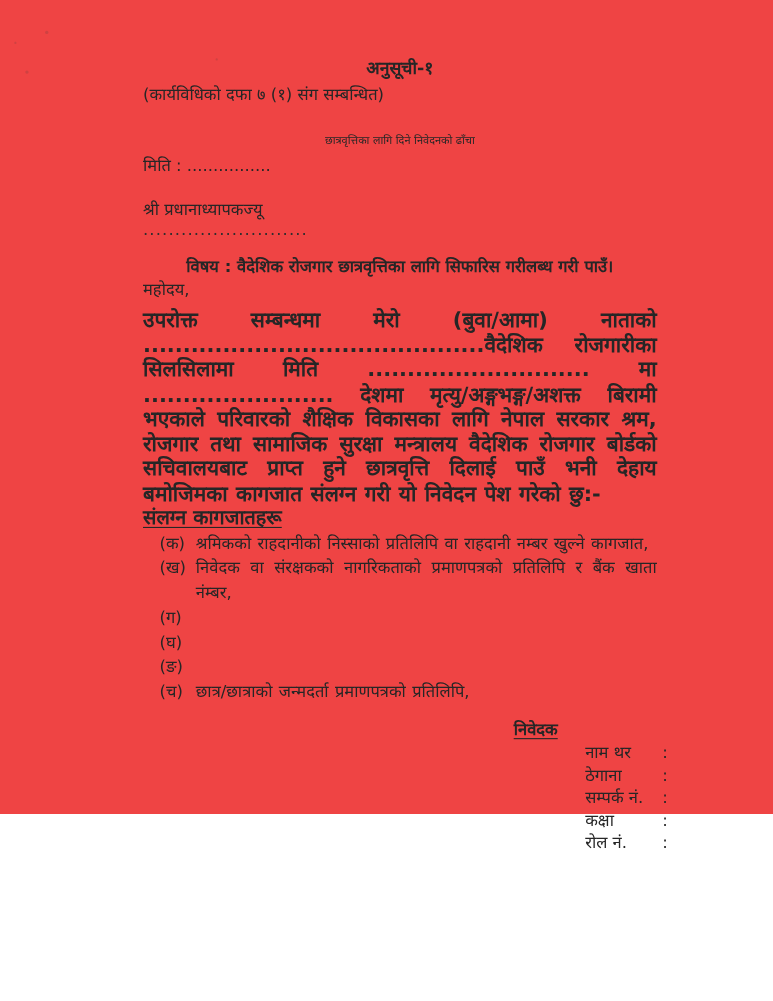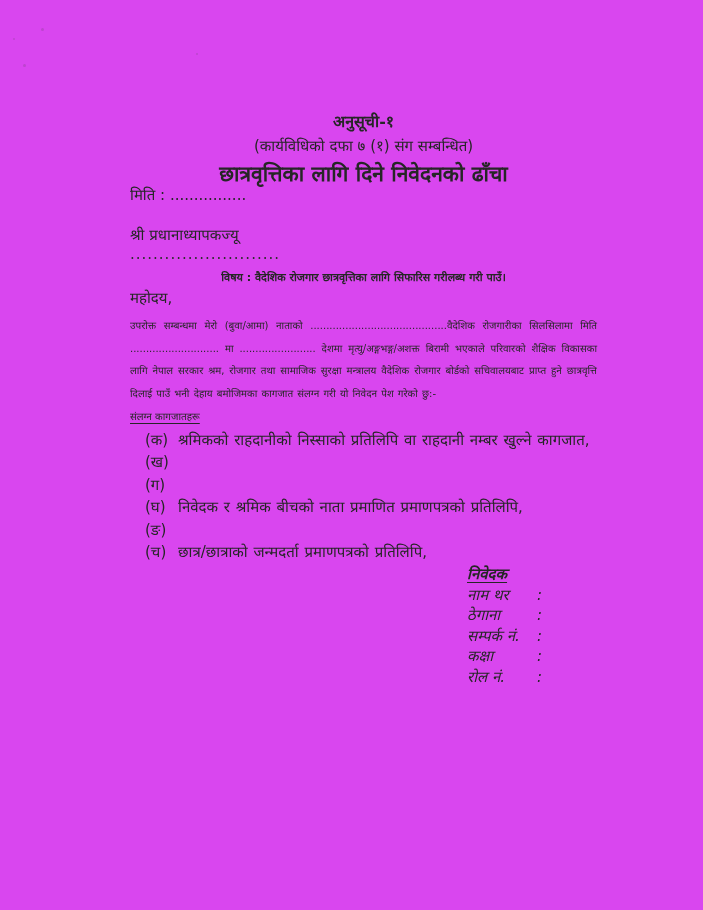--- a/index.html
+++ b/index.html
@@ -13,83 +13,84 @@
     position: relative;
     overflow: hidden;
     font-family: "DejaVu Sans", sans-serif;
     color: #262626;
     -webkit-font-smoothing: antialiased;
   }
   .page {
     position: absolute;
     top: 0; left: 0;
     width: 703px;
-    height: 910px;
-    background: #d946ef;
+    height: 740px;
+    background: #ef4444;
     box-sizing: border-box;
-    padding: 112px 106px 0 130px;
+    padding: 52px 106px 0 130px;
   }
 
   .hdr-schedule {
     font-size: 16px;
     font-weight: 600;
     line-height: 20px;
     text-align: center;
   }
   .hdr-clause {
     font-size: 15px;
     line-height: 20px;
+    text-align: left;
+    margin-top: 4px;
+  }
+  .hdr-title {
+    font-size: 10px;
+    font-weight: 400;
+    line-height: 20px;
     text-align: center;
-    margin-top: 4px;
-  }
-  .hdr-title {
-    font-size: 21px;
-    font-weight: 700;
-    line-height: 20px;
-    text-align: center;
-    margin-top: 8px;
+    margin-top: 23px;
   }
   .date-line {
     font-size: 15px;
     line-height: 20px;
     margin-top: 1px;
   }
   .addressee {
     font-size: 15px;
     line-height: 20px;
     margin-top: 20px;
   }
   .addressee-dots {
     font-size: 15px;
     line-height: 19px;
     letter-spacing: 1px;
     color: #2e2e2e;
   }
   .subject {
-    font-size: 11px;
+    font-size: 15px;
     font-weight: 700;
     line-height: 21px;
     text-align: center;
-    margin-top: 3px;
+    margin-top: 13px;
   }
   .salutation {
     font-size: 15px;
     line-height: 20px;
     margin-top: 0;
   }
   .body-par {
-    font-size: 10px;
+    font-size: 19px;
     line-height: 22.5px;
     text-align: justify;
     margin: 7px 0 0 0;
     word-spacing: 1px;
+    font-weight: bold;
   }
   .attach-heading {
-    font-size: 10px;
-    font-weight: 400;
+    font-size: 18px;
+    font-weight: 700;
     line-height: 22.5px;
     text-decoration: underline;
     text-underline-offset: 3px;
     display: inline-block;
   }
   .attach-list { margin-top: 0; }
   .attach-item {
     display: flex;
     font-size: 15px;
     line-height: 22.5px;
@@ -98,36 +99,36 @@
     flex: 0 0 33px;
     margin-left: 15px;
   }
   .attach-text {
     flex: 1;
     text-align: justify;
     word-spacing: 1px;
   }
   .signature {
     margin-left: 337px;
-    margin-top: 0;
+    margin-top: 13px;
     width: 140px;
-    font-style: italic;
   }
   .sig-heading {
     font-size: 15px;
     font-weight: 700;
     line-height: 21px;
     text-decoration: underline;
     text-underline-offset: 3px;
     display: inline-block;
   }
   .sig-row {
     display: flex;
     font-size: 15px;
     line-height: 20.5px;
+    justify-content: flex-end;
   }
   .sig-label { flex: 0 0 70px; }
   .sig-colon { flex: 0 0 auto; }
 
   .speck {
     position: absolute;
     border-radius: 50%;
     background: rgba(60,60,60,0.18);
   }
 </style>
@@ -154,27 +155,27 @@
   <div>
     <span class="attach-heading">संलग्न कागजातहरू</span>
 
     <div class="attach-list">
       <div class="attach-item">
         <span class="attach-label">(क)</span>
         <span class="attach-text">श्रमिकको राहदानीको निस्साको प्रतिलिपि वा राहदानी नम्बर खुल्ने कागजात,</span>
       </div>
       <div class="attach-item">
         <span class="attach-label">(ख)</span>
+        <span class="attach-text">निवेदक वा संरक्षकको नागरिकताको प्रमाणपत्रको प्रतिलिपि र बैंक खाता नंम्बर,</span>
       </div>
       <div class="attach-item">
         <span class="attach-label">(ग)</span>
       </div>
       <div class="attach-item">
         <span class="attach-label">(घ)</span>
-        <span class="attach-text">निवेदक र श्रमिक बीचको नाता प्रमाणित प्रमाणपत्रको प्रतिलिपि,</span>
       </div>
       <div class="attach-item">
         <span class="attach-label">(ङ)</span>
       </div>
       <div class="attach-item">
         <span class="attach-label">(च)</span>
         <span class="attach-text">छात्र/छात्राको जन्मदर्ता प्रमाणपत्रको प्रतिलिपि,</span>
       </div>
     </div>
   </div>

